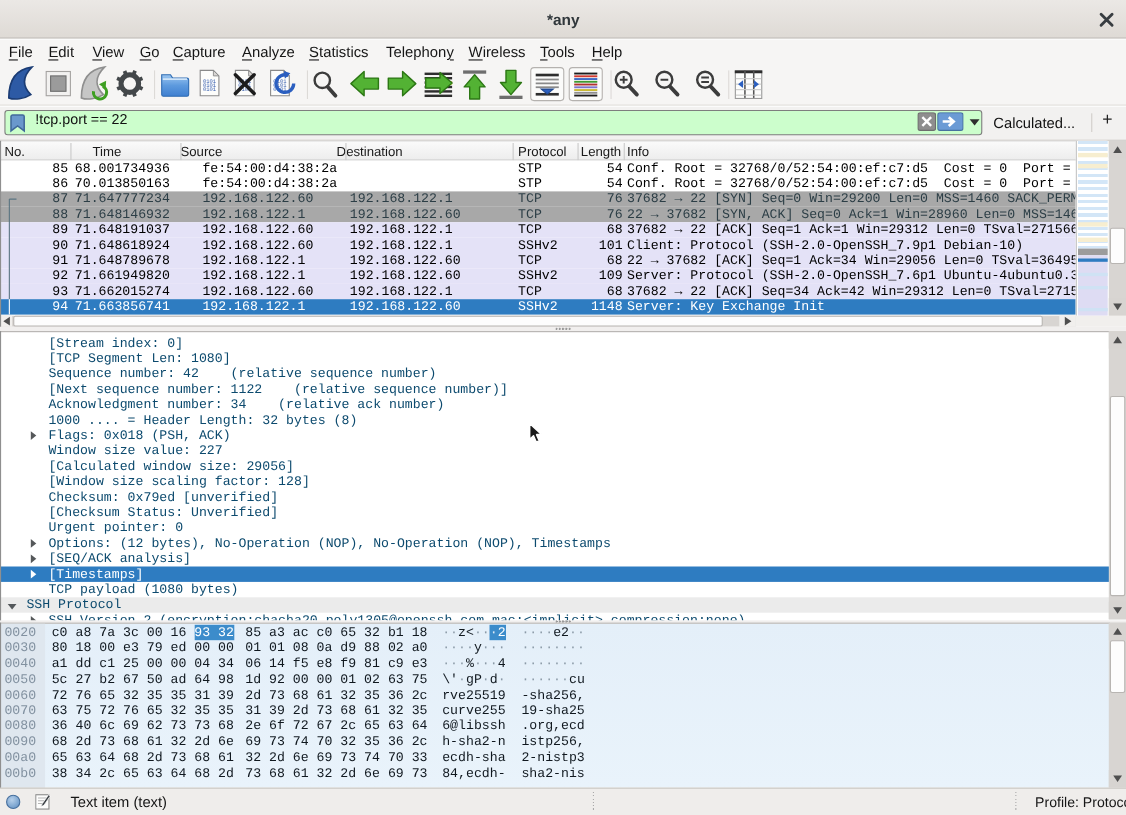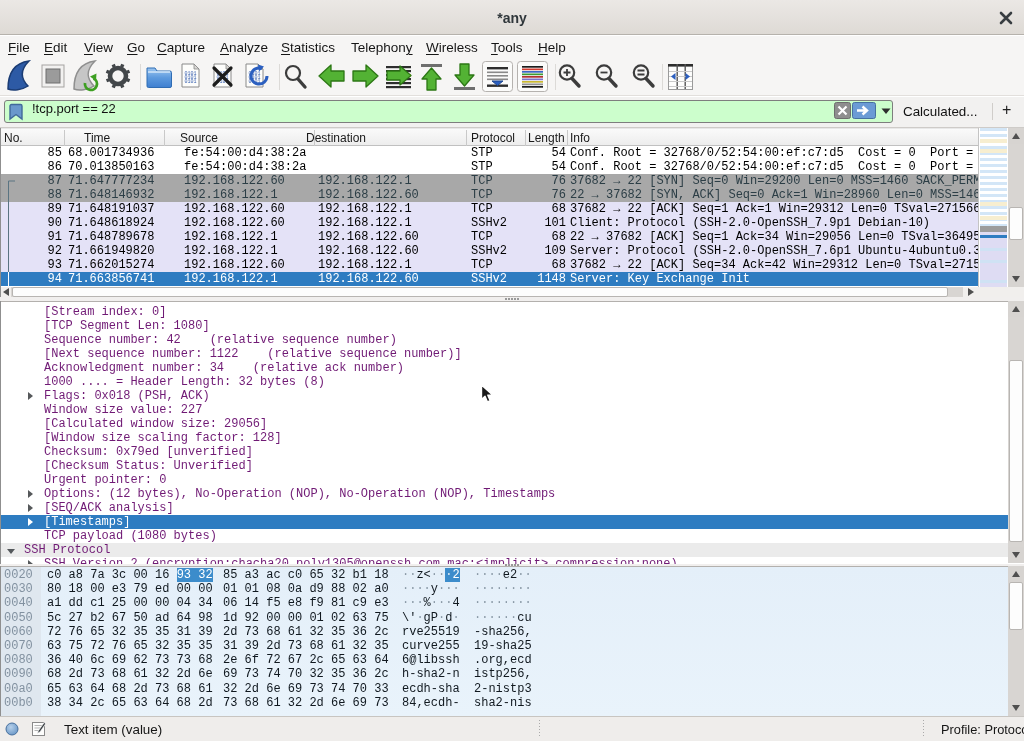--- a/index.html
+++ b/index.html
@@ -38,21 +38,21 @@
 .c-len{left:510px;width:56px;text-align:right}
 .c-info{left:570px;width:408px;overflow:hidden}
 
 .sb{position:absolute;background:#d8d5d2}
 .sbtn{position:absolute;background:#f1efed;display:flex;align-items:center;justify-content:center}
 .vbtn{background:#d7d4d1}
 .thumb{position:absolute;background:#fdfdfd;border:1px solid #b8b5b2;border-radius:2px}
 .tri{width:0;height:0;display:block}
 
 #details{left:0;top:301px;width:1009px;height:263px;background:#fff;border-top:1px solid #b3b0ad;overflow:hidden}
-.drow{position:absolute;left:0;width:1009px;height:14px;line-height:14px;color:#701a75}
+.drow{position:absolute;left:0;width:1009px;height:14px;line-height:14px;color:#0c4a6e}
 .exp{position:absolute;top:2.5px;width:0;height:0;border-left:5px solid #54585b;border-top:4.5px solid transparent;border-bottom:4.5px solid transparent}
 .expd{position:absolute;top:6px;width:0;height:0;border-top:5.5px solid #54585b;border-left:4.25px solid transparent;border-right:4.25px solid transparent}
 
 #hexpane{left:0;top:566px;width:1009px;height:150px;border-top:1px solid #b3b0ad;background:linear-gradient(#e4eff9,#e9f3fb)}
 .xrow{position:absolute;left:0;width:1009px;height:14px;line-height:14px;color:#10181f}
 .xoff{position:absolute;left:4px;color:#8291a0}
 .xhex{position:absolute;left:47px}
 .xh2{position:absolute;left:223px}
 .xasc{position:absolute;left:402px}
 .xrow i{font-style:normal;color:#8b9aa7}
@@ -202,21 +202,21 @@
     <svg class="abs" style="left:881px;top:11px" width="10" height="7">
       <path d="M0.5 0.5 h9 l-4.5 5.5 Z" fill="#2e2e2e"></path>
     </svg>
     <div id="fsep"></div>
     <div id="fexpr">Calculated...</div>
     <div id="fplus">+</div>
   </div>
 <div class="abs" id="plheader">
     <span class="hc" style="left:4px">No.</span>
     <span class="hc" style="left:84px">Time</span>
-    <span class="hc" style="left:180px">Source</span>
+    <span class="hc" style="left:164px">Source</span>
     <span class="hc" style="left:306px">Destination</span>
     <span class="hc" style="left:471px">Protocol</span>
     <span class="hc" style="left:528px">Length</span>
     <span class="hc" style="left:570px">Info</span>
     <span class="hsep" style="left:64px"></span>
     <span class="hsep" style="left:164px"></span>
     <span class="hsep" style="left:314px"></span>
     <span class="hsep" style="left:466px"></span>
     <span class="hsep" style="left:525px"></span>
     <span class="hsep" style="left:567px"></span>
@@ -286,21 +286,21 @@
           <stop offset="1" stop-color="#5f8fc2"></stop>
         </radialGradient>
       </defs>
       <circle cx="7" cy="7" r="6" fill="url(#sg)" stroke="#47709e"></circle>
     </svg>
     <svg class="abs" style="left:32px;top:4px" width="15" height="16">
       <rect x="0.5" y="1.5" width="12" height="13" fill="#fdfdfc" stroke="#8a8a8a"></rect>
       <path d="M2.5 4.5 h8 M2.5 7 h8 M2.5 9.5 h5" stroke="#b5b5b5" stroke-width="1"></path>
       <path d="M12.5 1 L6.5 9.5 l-1.5 3 l3 -1.5 L13.5 3 Z" fill="#3e4347" stroke="#fff" stroke-width="0.7"></path>
     </svg>
-    <div class="abs" style="left:64px;top:5px;font-size:13.4px;color:#161616">Text item (value)</div>
+    <div class="abs" style="left:64px;top:5px;font-size:13.4px;color:#161616">Text item (text)</div>
     <div class="abs" style="left:941px;top:5px;font-size:12.8px;color:#161616">Profile: Protocol</div>
     <div class="abs" style="left:539px;top:3px;width:1px;height:18px;background:repeating-linear-gradient(180deg,#aaa 0 1px,transparent 1px 3px)"></div>
     <div class="abs" style="left:923px;top:3px;width:1px;height:18px;background:repeating-linear-gradient(180deg,#aaa 0 1px,transparent 1px 3px)"></div>
   </div>
 <div class="abs" style="left:0;top:128px;width:1px;height:169px;background:#8f8f8f"></div>
 <div class="abs" style="left:0;top:301px;width:1px;height:263px;background:#8f8f8f"></div>
 <div class="abs" style="left:0;top:566px;width:1px;height:150px;background:#8f8f8f"></div>
 <svg class="abs" style="left:479px;top:383px" width="18" height="22" viewBox="0 0 18 22">
     <polygon points="2.5,2 2.5,16.5 6,13.2 8.4,18.8 11.2,17.6 8.8,12.1 13.6,12.1" fill="#1a1a1a" stroke="#fff" stroke-width="1.4" stroke-linejoin="round"></polygon>
   </svg>

